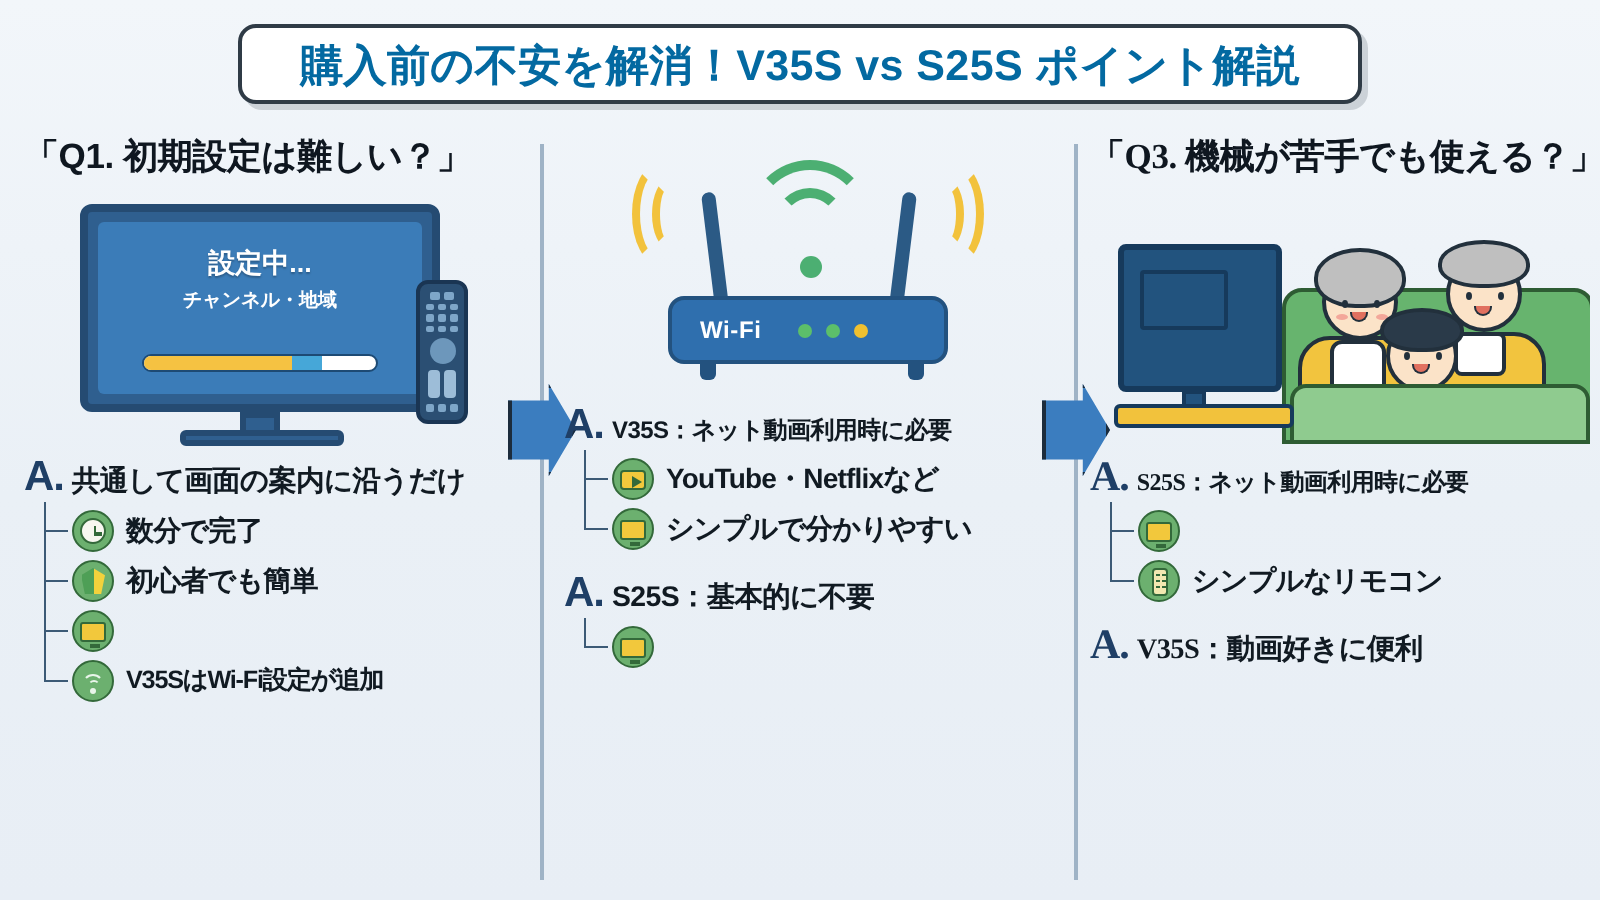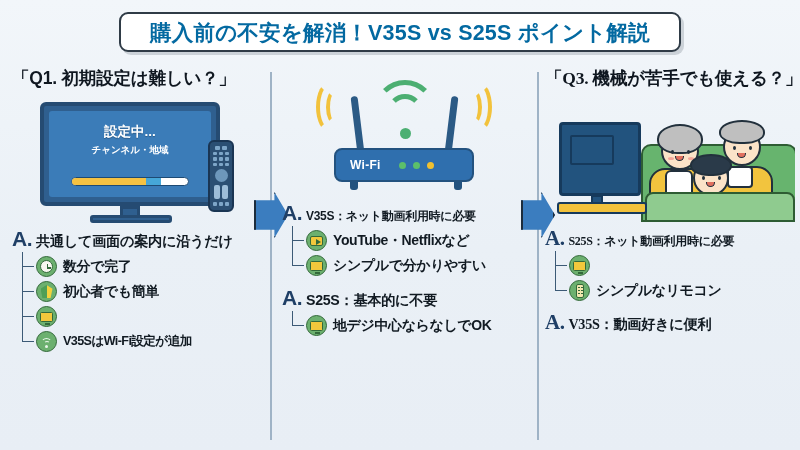--- a/index.html
+++ b/index.html
@@ -350,21 +350,20 @@
     <div class="ans-block" style="margin-top:9px">
       <div class="ans-line">
         <span class="ans-A">A.</span>
         <span class="ans-text">S25S：基本的に不要</span>
       </div>
       <div class="sub-list">
         <div class="sub-item">
           <span class="badge">
               <span class="ic ic-tv"></span>
             </span>
-          <span class="sub-text">地デジ中心ならなしでOK</span>
         </div>
       </div>
     </div>
   </div>
 
   <div class="col col-3">
     <div class="q-head">「Q3. 機械が苦手でも使える？」</div>
 
     <div class="illus">
       <div class="fam-wrap">

